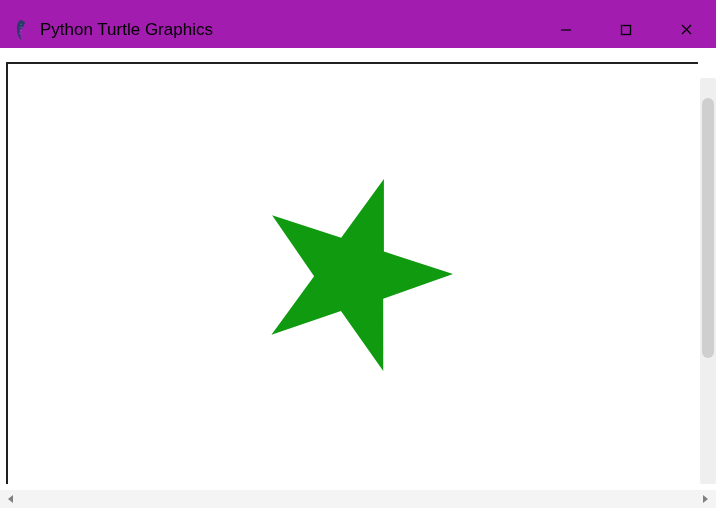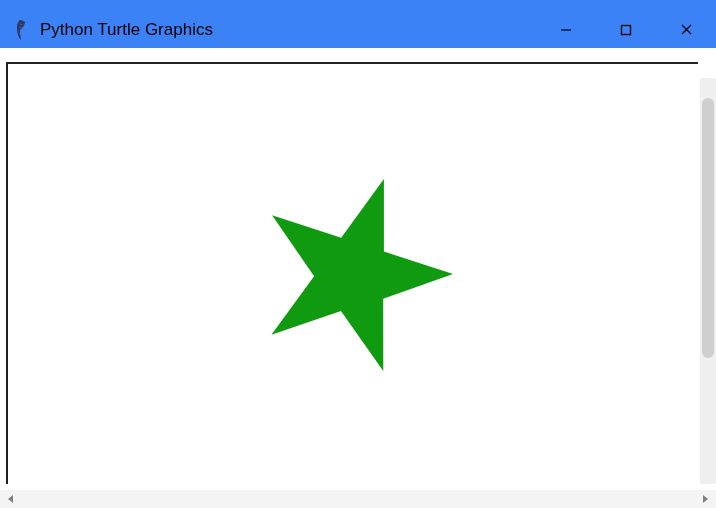--- a/index.html
+++ b/index.html
@@ -6,21 +6,21 @@
     body {
       width: 716px;
       height: 508px;
       background: #f0f0f0;
       font-family: "Segoe UI", Tahoma, sans-serif;
       overflow: hidden;
       position: relative;
     }
     .titlebar {
       height: 60px;
-      background: #3b82f6;
+      background: #a21caf;
       display: flex;
       align-items: center;
       padding-left: 12px;
       border-bottom: 1px solid #e8e8e8;
     }
     .app-icon {
       width: 18px;
       height: 28px;
       margin-right: 10px;
       display: flex;

